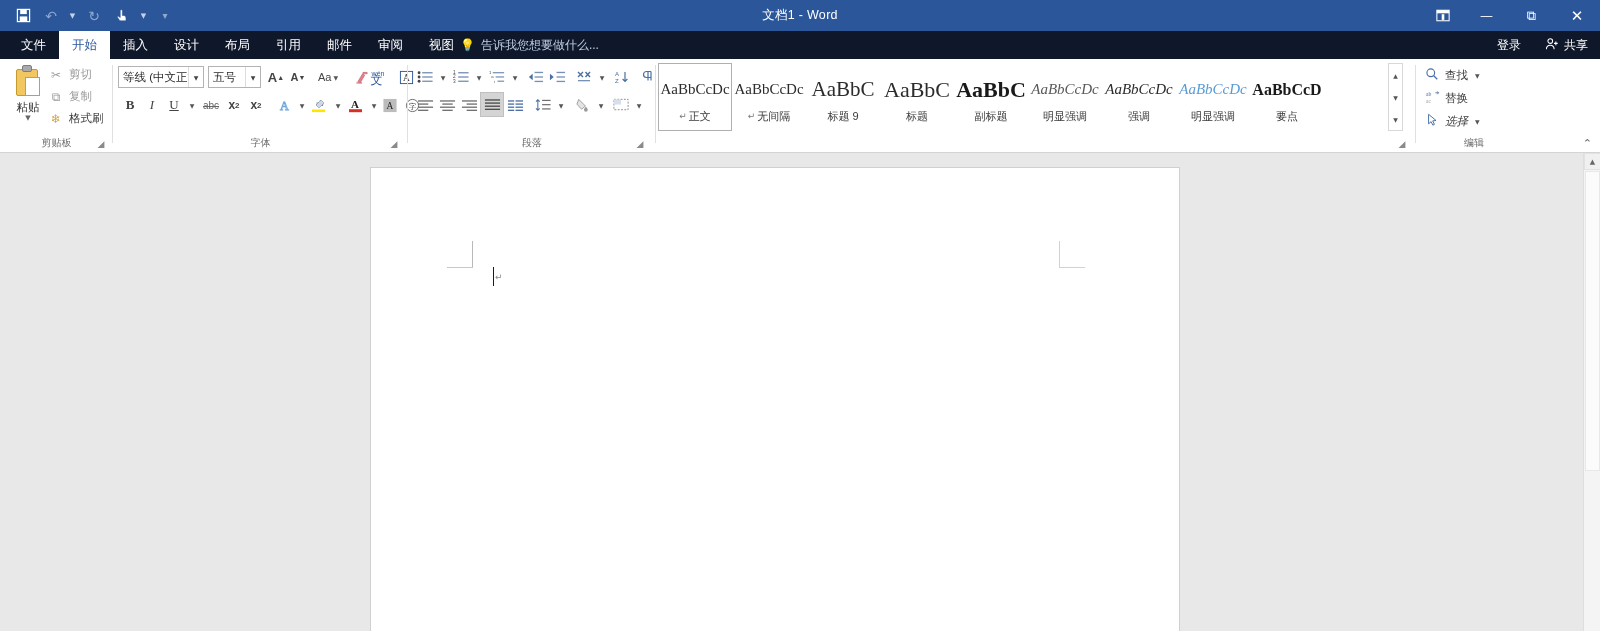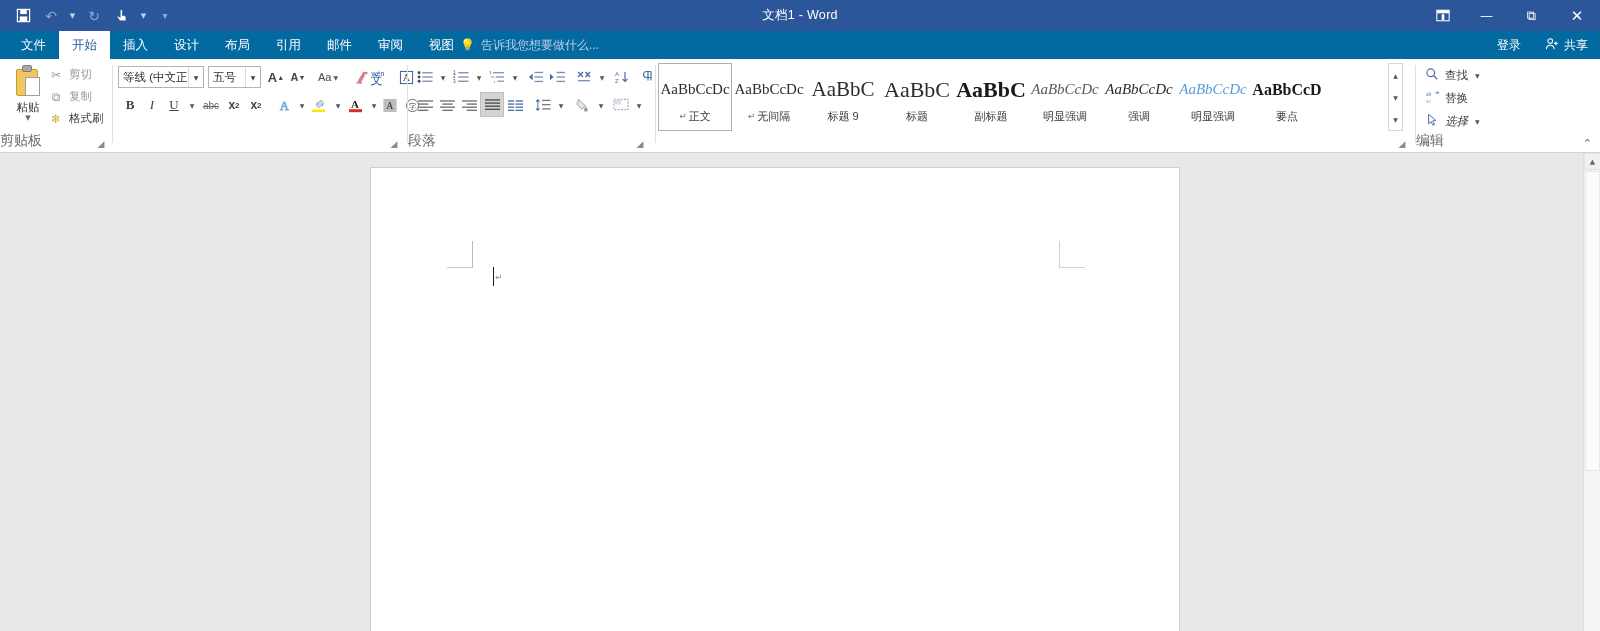--- a/index.html
+++ b/index.html
@@ -33,21 +33,21 @@
   .wc {
     width: 45px; display: flex; align-items: center; justify-content: center;
     color: #ffffff; font-size: 13px;
   }
   .wc.ribbonopt { width: 42px; font-size: 12px; }
   .wc.close { width: 46px; font-size: 15px; }
 
   
   .tabstrip {
     position: absolute; top: 31px; left: 0; width: 1600px; height: 28px;
-    background: #0369a1;
+    background: #0f172a;
   }
   .tabs { position: absolute; left: 8px; top: 0; height: 28px; display: flex; align-items: stretch; }
   .tab {
     padding: 0 13px; display: flex; align-items: center; justify-content: center;
     color: #ffffff; font-size: 12.5px; white-space: nowrap;
   }
   .tab.active { background: #ffffff; color: #2b579a; }
   .tellme {
     position: absolute; left: 460px; top: 0; height: 28px; display: flex; align-items: center; gap: 6px;
     color: #bdcde4; font-size: 12px;
@@ -58,21 +58,21 @@
 
   
   .ribbon {
     position: absolute; top: 59px; left: 0; width: 1600px; height: 94px;
     background: #ffffff; border-bottom: 1px solid #d4d4d4;
   }
   .group { position: absolute; top: 0; height: 94px; }
   .group-body { position: absolute; top: 2px; left: 0; right: 0; height: 72px; }
   .group-label {
     position: absolute; bottom: 3px; left: 0; width: 100%;
-    text-align: left; font-size: 14px; color: #6b6b6b;
+    text-align: center; font-size: 10px; color: #6b6b6b;
   }
   .group-sep {
     position: absolute; top: 6px; width: 1px; height: 78px; background: #e0e0e0;
   }
   .dlg-launcher {
     position: absolute; bottom: 4px; font-size: 9px; color: #8a8a8a;
     width: 12px; height: 12px; display: flex; align-items: flex-end; justify-content: center;
   }
 
   
@@ -382,20 +382,21 @@
             <text x="8" y="12" font-size="10" text-anchor="middle" fill="#222" font-family="Liberation Serif">A</text>
           </svg>
         </div>
         <div class="rbtn" style="left:288px; top:33px; width:22px; font-size:13px; color:#555;">
           <svg width="15" height="15" viewBox="0 0 16 16" aria-hidden="true">
             <circle cx="8" cy="8" r="6.5" fill="none" stroke="#666" stroke-width="1"></circle>
             <text x="8" y="11.5" font-size="8" text-anchor="middle" fill="#444">字</text>
           </svg>
         </div>
       </div>
+      <div class="group-label">字体</div>
       <div class="dlg-launcher glyph" style="right:8px;">◢</div>
       <div class="group-sep" style="right:0;"></div>
     </div>
 
     <div class="group" style="left:408px; width:248px;">
       <div class="group-body">
         <div class="rbtn" style="left:6px; top:5px; width:22px;">
           <svg width="17" height="14" viewBox="0 0 18 14" aria-hidden="true">
             <circle cx="2.2" cy="2.5" r="1.5" fill="#444"></circle>
               <rect x="5.5" y="1.8" width="11" height="1.4" fill="#7790b5"></rect>

